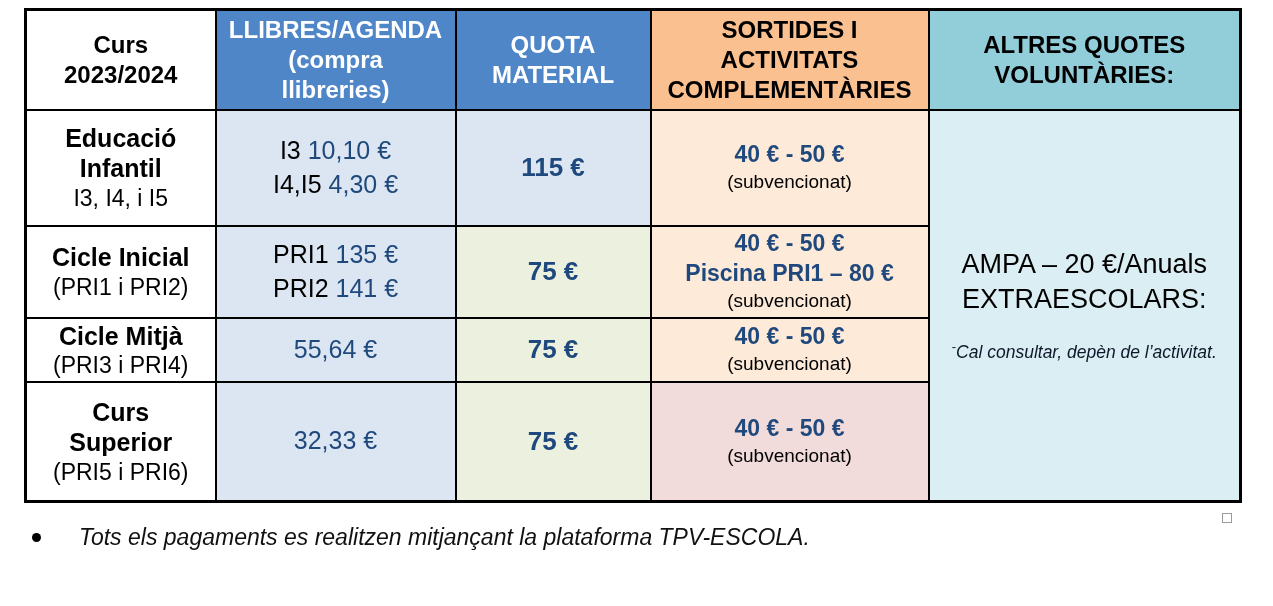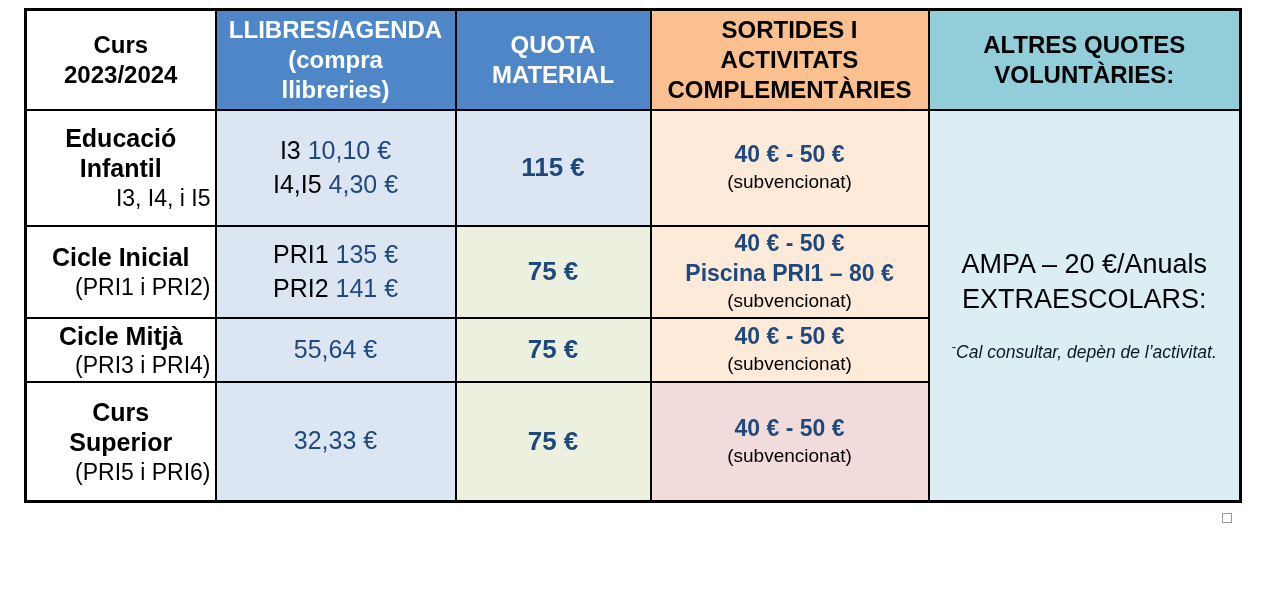--- a/index.html
+++ b/index.html
@@ -22,21 +22,21 @@
   tr.r0{height:116px;} tr.r1{height:92px;} tr.r2{height:60px;} tr.r3{height:119px;}
 
   th{font-weight:bold;font-size:24px;line-height:1.25;color:#000;}
   th.h-curs{background:#ffffff;}
   th.h-blue{background:var(--header-blue);color:#ffffff;}
   th.h-orange{background:var(--header-orange);}
   th.h-cyan{background:var(--header-cyan);}
 
   td.curs-cell{background:#ffffff;}
   .curs-name{font-weight:bold;font-size:25px;line-height:1.22;color:#000;}
-  .curs-sub{font-size:23px;line-height:1.22;color:#000;text-align:right;}
+  .curs-sub{font-size:23px;line-height:1.22;color:#000;}
 
   .bg-lightblue{background:var(--cell-blue);}
   .bg-lightgreen{background:var(--cell-green);}
   .bg-lightorange{background:var(--cell-orange);}
   .bg-lightpink{background:var(--cell-pink);}
   .bg-lightcyan{background:var(--cell-cyan);}
 
   .price-line{font-size:25px;font-weight:normal;line-height:1.35;}
   .lbl-black{color:#000;}
   .val-blue{color:var(--price-text);}
@@ -182,15 +182,19 @@
         <div class="sort-val">40 € - 50 €</div>
         <div class="subv">(subvencionat)</div>
       </td>
     </tr>
   </tbody>
     </table>
 
   <div class="resize-handle"></div>
 
   <ul class="notes">
+    <li>
+      <span class="bullet-dot"></span>
+      <span class="note-text">Tots els pagaments es realitzen mitjançant la plataforma TPV-ESCOLA.</span>
+    </li>
   </ul>
 
 </div>
 
 </body></html>

